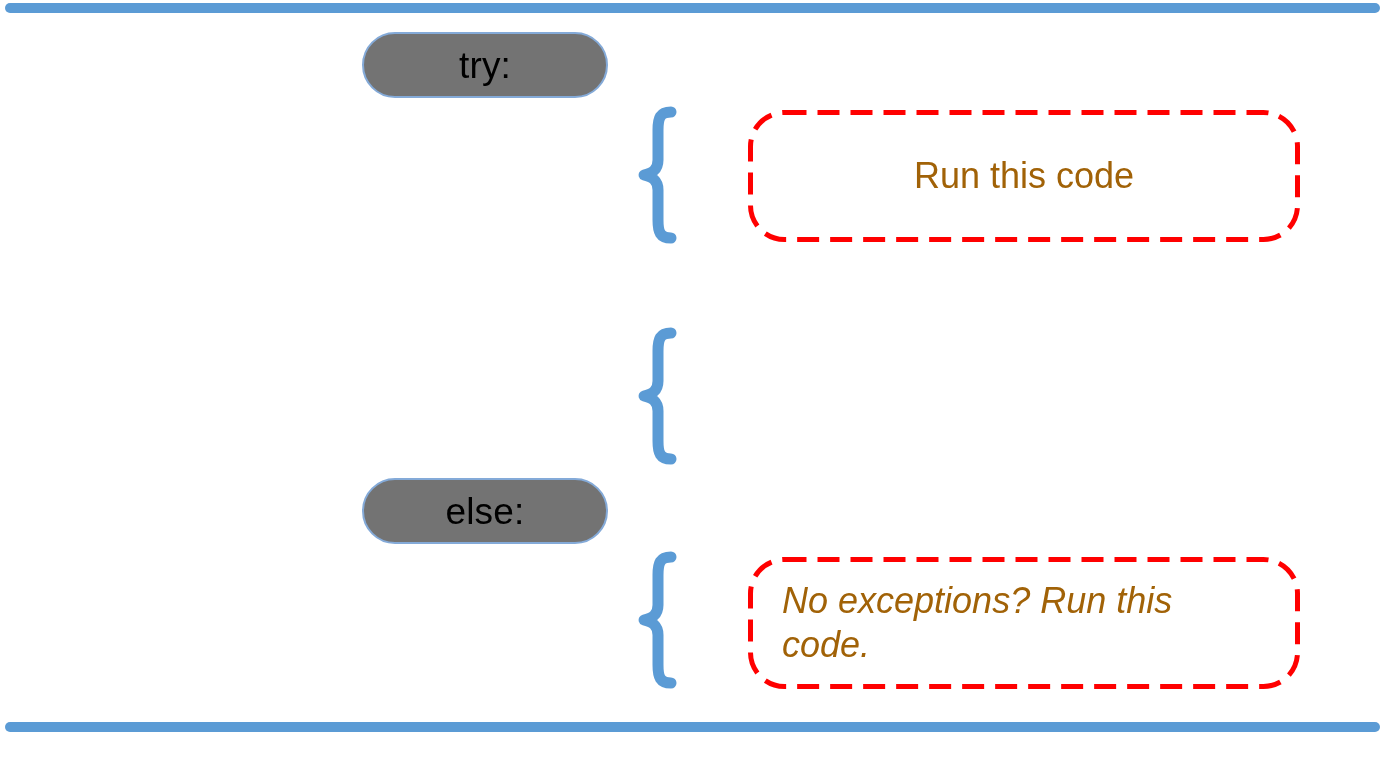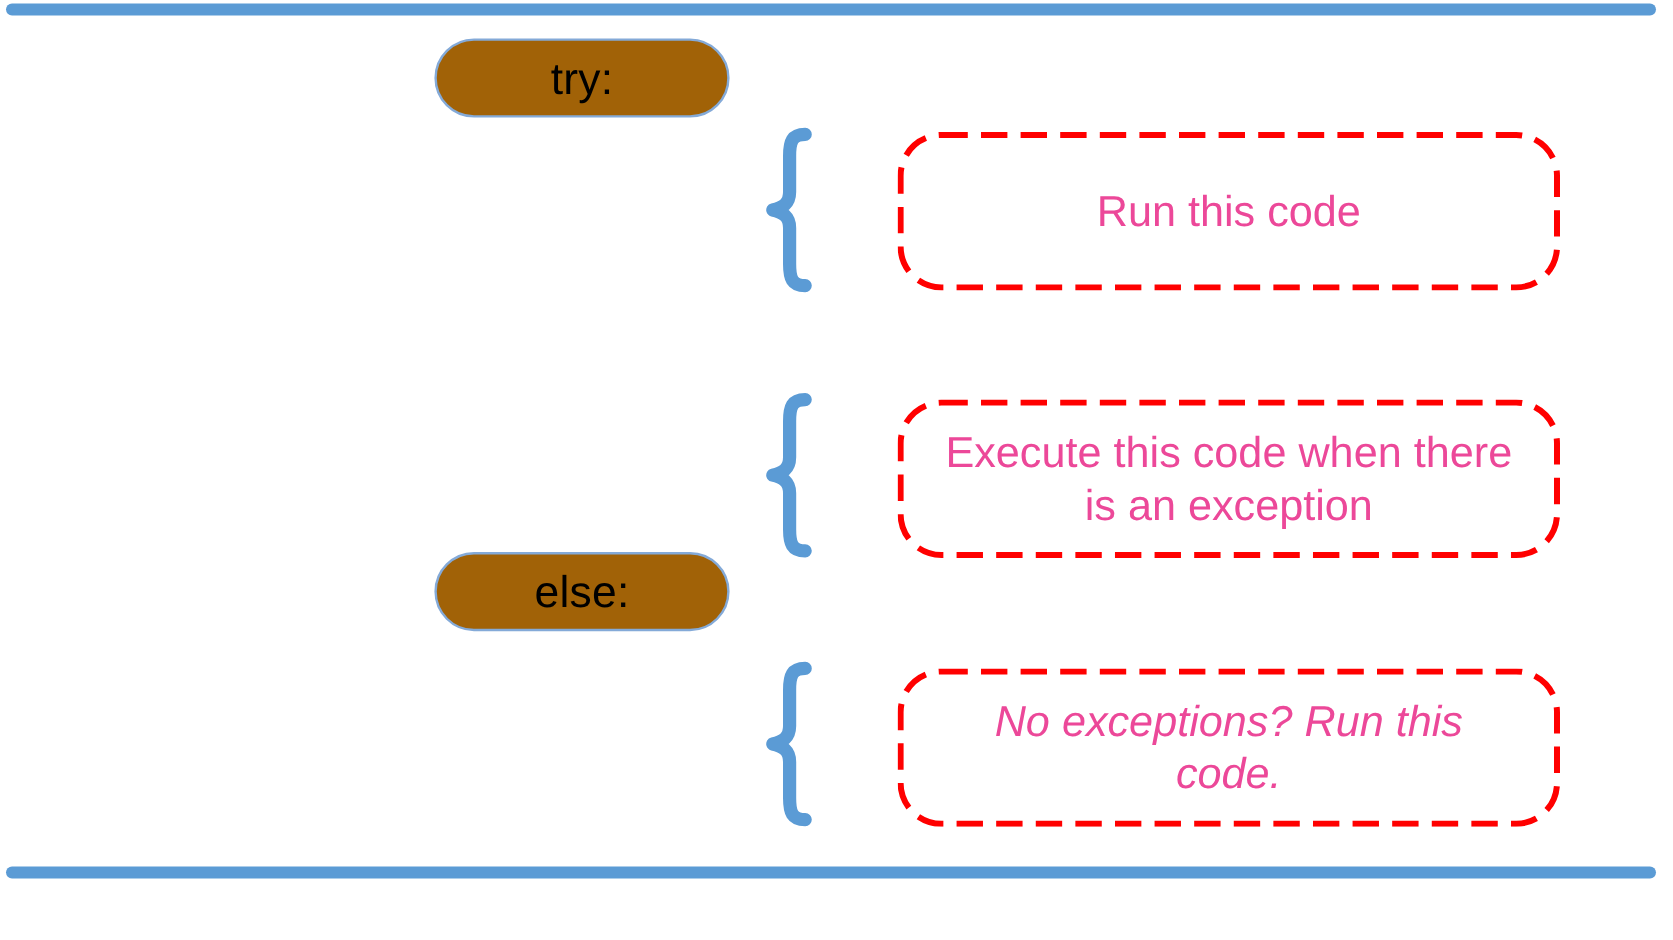--- a/index.html
+++ b/index.html
@@ -27,32 +27,32 @@
   }
   .rule-top    { left: 5px;  top: 3px;   width: 1375px; }
   .rule-bottom { left: 5px;  top: 722px; width: 1375px; }
 
   
   .pill {
     position: absolute;
     box-sizing: border-box;
     border: 2px solid #84aad8;
     border-radius: 999px;
-    background: #a16207;
+    background: #737373;
     display: flex;
     align-items: center;
     justify-content: center;
     color: #000000;
     font-size: 37px;
     line-height: 1;
     letter-spacing: 0.2px;
   }
   .pill-try    { left: 362px; top: 32px;  width: 246px; height: 66px; }
   .pill-except { left: 362px; top: 255px; width: 246px; height: 66px; }
-  .pill-else   { left: 362px; top: 460px; width: 246px; height: 66px; }
+  .pill-else   { left: 362px; top: 478px; width: 246px; height: 66px; }
 
   
   .brace {
     position: absolute;
     width: 56px;
     color: #5b9bd5;
     font-family: "Liberation Serif", serif;
     font-weight: 400;
     text-align: center;
     user-select: none;
@@ -62,22 +62,22 @@
   .brace-2 { left: 630px; top: 329px; }
   .brace-3 { left: 630px; top: 553px; }
 
   
   .dashbox {
     position: absolute;
     box-sizing: border-box;
     display: flex;
     align-items: center;
     justify-content: center;
-    text-align: center;
-    color: #ec4899;
+    text-align: left;
+    color: #a16207;
     font-size: 36px;
     line-height: 1.22;
     padding: 0 34px;
   }
   .dashbox .dash-svg {
     position: absolute;
     left: 0;
     top: 0;
     width: 100%;
     height: 100%;
@@ -115,26 +115,20 @@
     <span class="dash-label">Run this code</span>
   </div>
 
 
   <div class="brace brace-2">
     <svg width="56" height="134" viewBox="0 0 56 134" aria-hidden="true">
       <path d="M41 4 C30 4 28 10 28 22 L28 52 C28 62 22 65 14 67 C22 69 28 72 28 82 L28 112 C28 124 30 130 41 130" fill="none" stroke="#5b9bd5" stroke-width="11" stroke-linecap="round" stroke-linejoin="round"></path>
     </svg>
   </div>
 
-  <div class="dashbox dashbox-execute">
-    <svg class="dash-svg" viewBox="0 0 552 132" preserveAspectRatio="none" aria-hidden="true">
-      <rect x="2.5" y="2.5" width="547" height="127" rx="34" ry="34" fill="none" stroke="#ff0000" stroke-width="5" stroke-dasharray="22 11"></rect>
-    </svg>
-    <span class="dash-label">Execute this code when there is an exception</span>
-  </div>
 
   <div class="pill pill-else">
     <span>else:</span>
   </div>
 
   <div class="brace brace-3">
     <svg width="56" height="134" viewBox="0 0 56 134" aria-hidden="true">
       <path d="M41 4 C30 4 28 10 28 22 L28 52 C28 62 22 65 14 67 C22 69 28 72 28 82 L28 112 C28 124 30 130 41 130" fill="none" stroke="#5b9bd5" stroke-width="11" stroke-linecap="round" stroke-linejoin="round"></path>
     </svg>
   </div>

